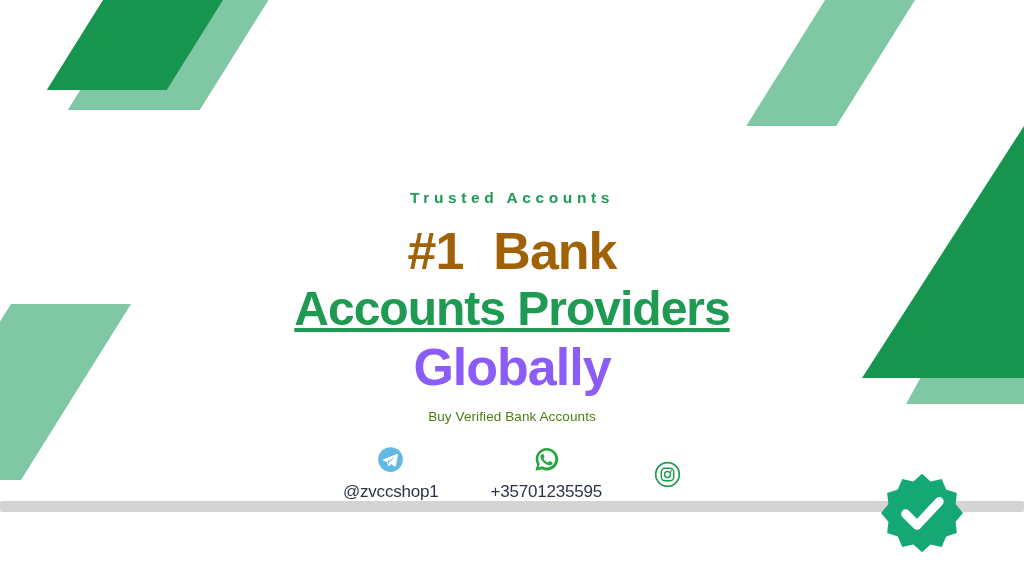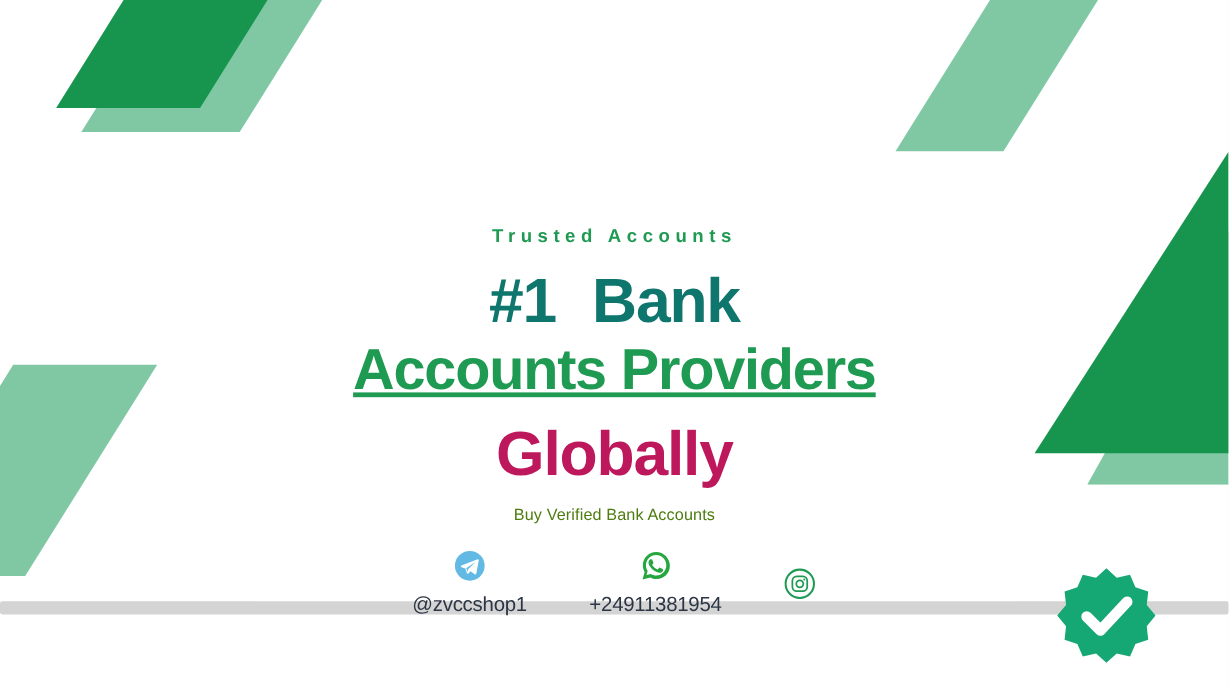--- a/index.html
+++ b/index.html
@@ -123,33 +123,33 @@
   .headline {
     font-weight: 800;
     letter-spacing: -1px;
     line-height: 1.0;
     white-space: nowrap;
     text-align: center;
   }
   #line1 {
     margin-top: 18px;
     font-size: 52px;
-    color: #0f766e;
+    color: #a16207;
   }
   #line1 .gap { display: inline-block; width: 30px; }
   #line2 {
     margin-top: 8px;
     font-size: 48px;
     color: #1f9a52;
     text-decoration: underline;
   }
   #line3 {
-    margin-top: 20px;
+    margin-top: 8px;
     font-size: 52px;
-    color: #be185d;
+    color: #8b5cf6;
   }
 
   #subtitle {
     margin-top: 16px;
     font-size: 13.5px;
     font-weight: 400;
     color: #4d7c0f;
     letter-spacing: 0.1px;
   }
 
@@ -220,21 +220,21 @@
         </svg>
         <span class="contact-label">@zvccshop1</span>
       </div>
 
       <div class="contact-item">
         <svg class="contact-icon" viewBox="0 0 48 48">
           <path fill="#25a63f" d="M24.6 3.4 C13.6 3.4 4.8 12.2 4.8 23.2 c0 3.6 .95 7 2.6 9.9 L4.4 44.2 l11.4 -3 c2.75 1.5 5.9 2.35 9.25 2.35 c11 0 19.8 -8.8 19.8 -19.8 S35.6 3.4 24.6 3.4 Z"></path>
           <path fill="#ffffff" d="M24.5 8.1 c-8.3 0 -15.1 6.8 -15.1 15.1 c0 3.1 .95 6 2.55 8.4 l-1.7 6.2 l6.4 -1.65 c2.3 1.4 5 2.2 7.85 2.2 c8.3 0 15.1 -6.8 15.1 -15.15 S32.8 8.1 24.5 8.1 Z"></path>
           <path fill="#25a63f" d="M18.7 15.2 c-.4 -.9 -.83 -.92 -1.2 -.93 l-1.02 -.02 c-.35 0 -.93 .13 -1.42 .66 c-.49 .53 -1.86 1.82 -1.86 4.44 c0 2.62 1.9 5.15 2.17 5.5 c.27 .35 3.68 5.9 9.1 8.03 c4.5 1.77 5.42 1.42 6.4 1.33 c.98 -.09 3.15 -1.29 3.6 -2.53 c.44 -1.24 .44 -2.3 .31 -2.53 c-.13 -.22 -.49 -.35 -1.02 -.62 c-.53 -.27 -3.15 -1.55 -3.64 -1.73 c-.49 -.18 -.85 -.27 -1.2 .27 c-.35 .53 -1.37 1.73 -1.69 2.08 c-.31 .35 -.62 .4 -1.15 .13 c-.53 -.27 -2.25 -.83 -4.28 -2.64 c-1.58 -1.41 -2.65 -3.15 -2.96 -3.68 c-.31 -.53 -.03 -.82 .23 -1.09 c.24 -.24 .53 -.62 .8 -.93 c.27 -.31 .35 -.53 .53 -.89 c.18 -.35 .09 -.66 -.04 -.93 c-.13 -.27 -1.17 -2.9 -1.66 -3.95 Z"></path>
         </svg>
-        <span class="contact-label">+24911381954</span>
+        <span class="contact-label">+35701235595</span>
       </div>
 
       <div class="contact-item">
         <svg class="contact-icon" viewBox="0 0 48 48">
           <circle cx="24" cy="24" r="21" fill="none" stroke="#1f9a52" stroke-width="3"></circle>
           <rect x="13" y="13" width="22" height="22" rx="6.5" ry="6.5" fill="none" stroke="#1f9a52" stroke-width="2.6"></rect>
           <circle cx="24" cy="24" r="5.2" fill="none" stroke="#1f9a52" stroke-width="2.6"></circle>
           <circle cx="30.6" cy="17.5" r="1.5" fill="#1f9a52"></circle>
         </svg>
       </div>

